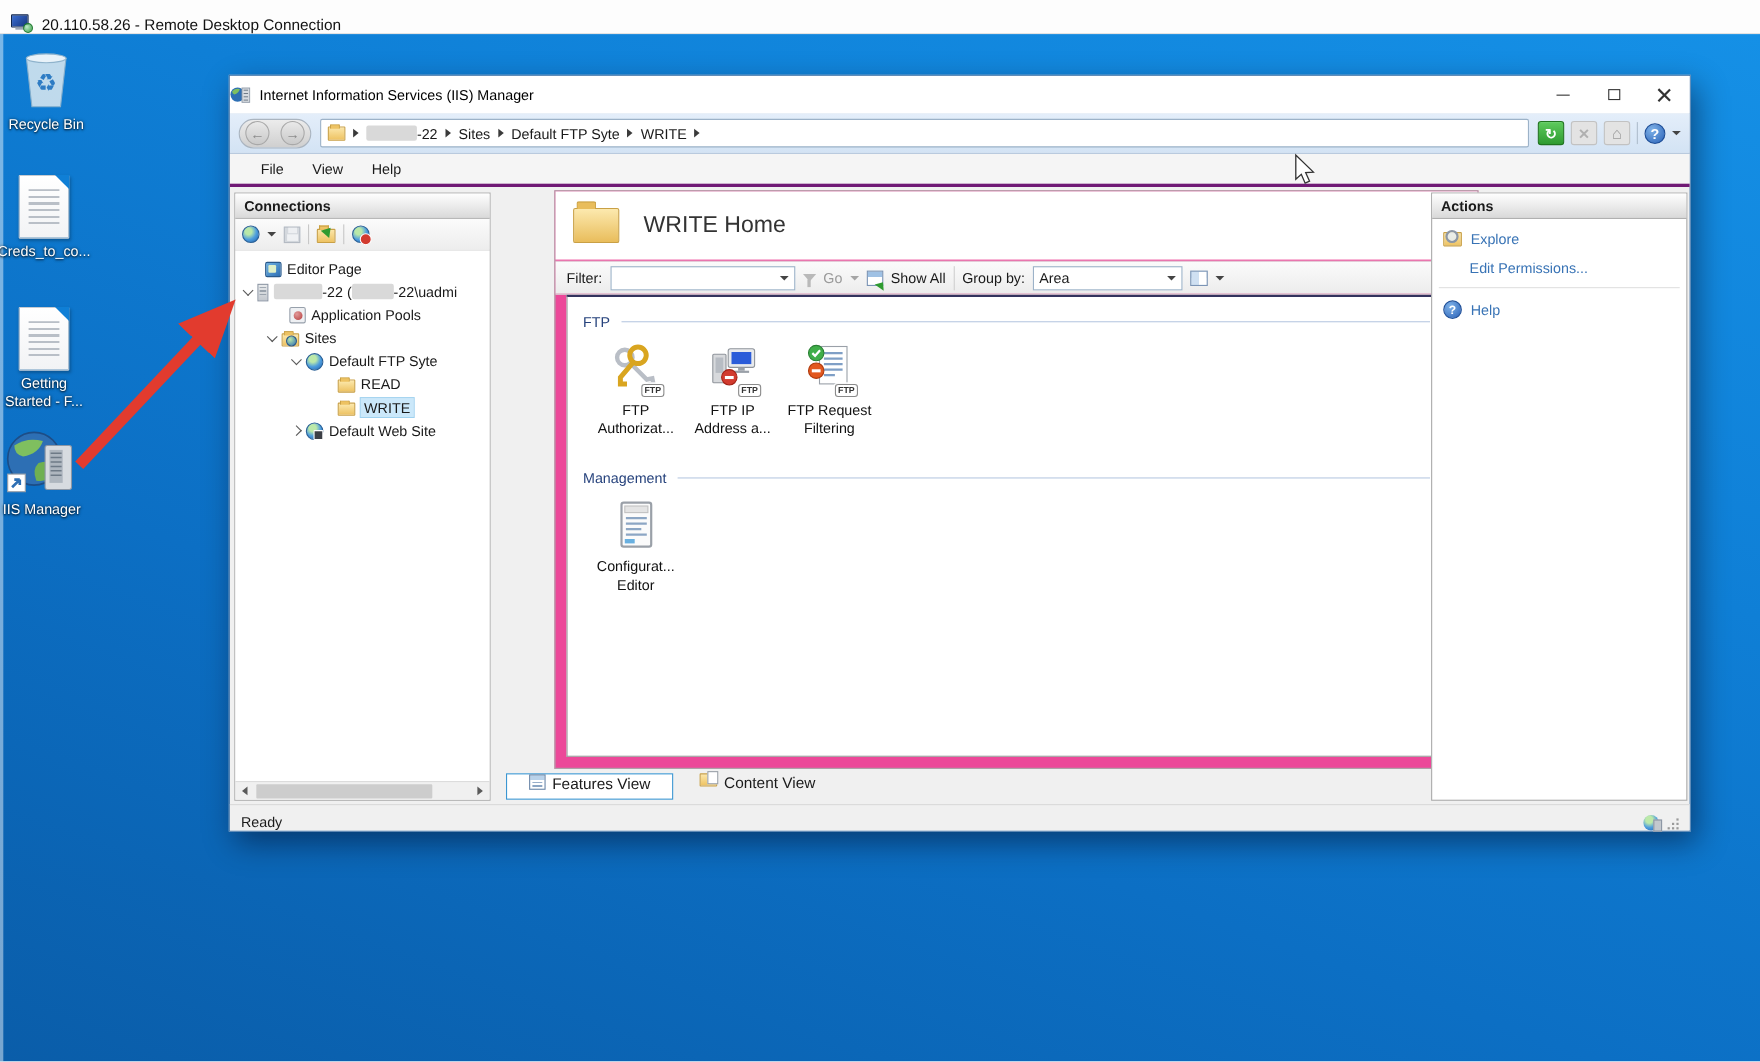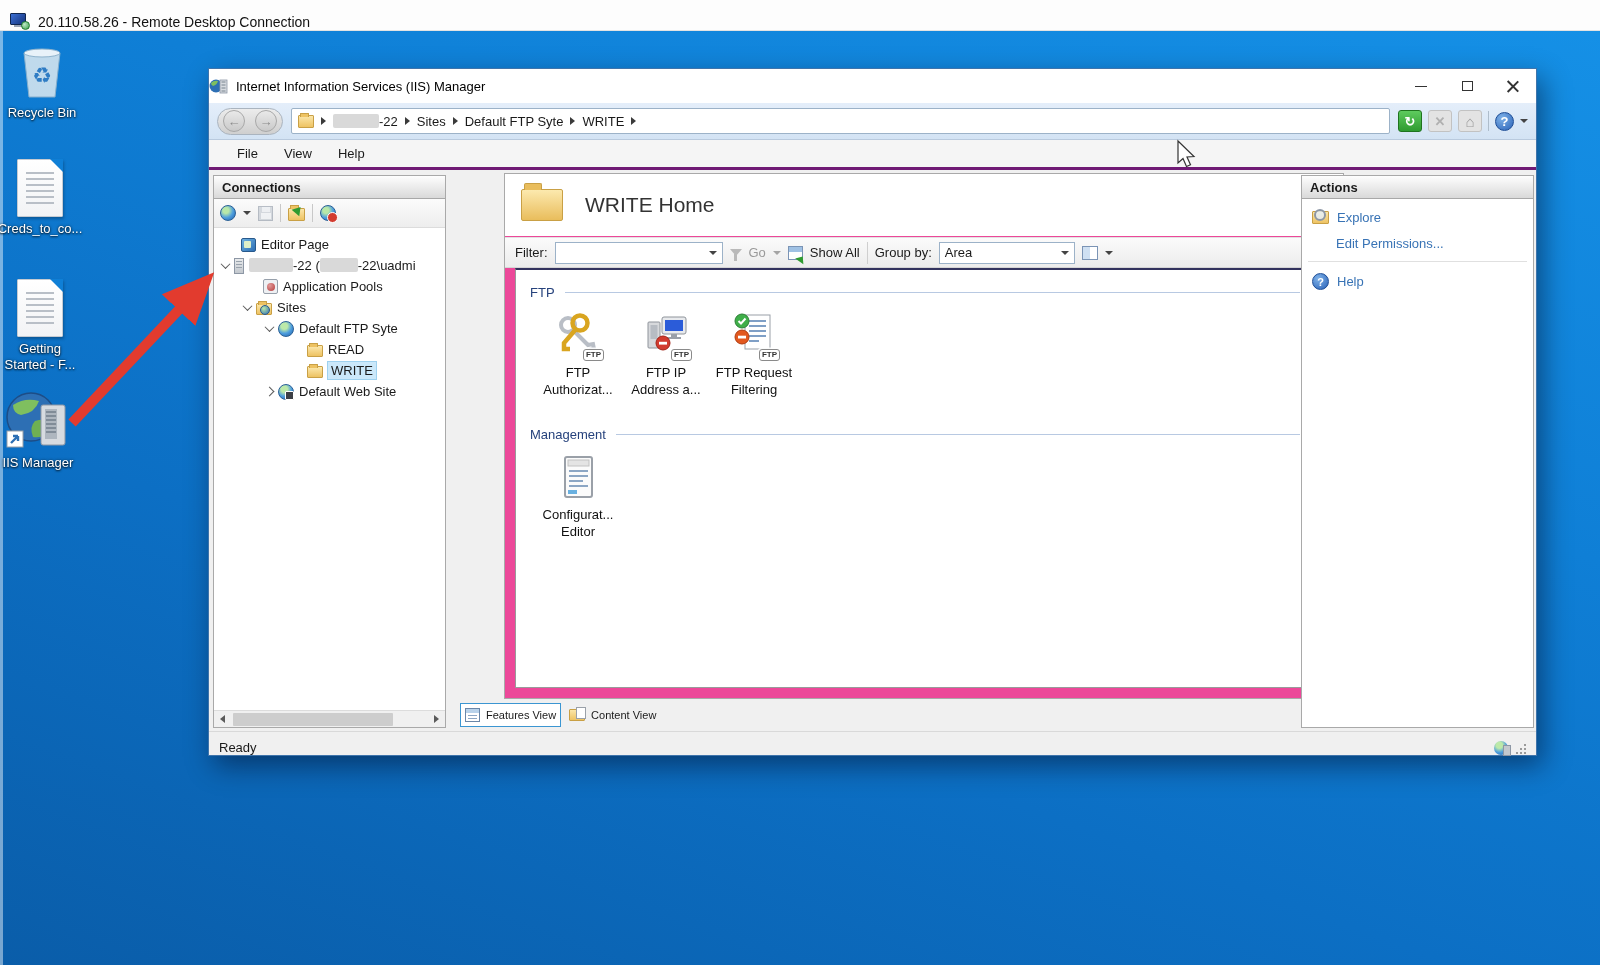--- a/index.html
+++ b/index.html
@@ -142,21 +142,21 @@
   .chev-up { width:8px; height:8px; border:solid #1b3a8c; border-width:0 2px 2px 0; transform:rotate(-135deg) translate(-2px,-2px); flex:none; margin-right:2px;}
   .items-row { display:flex; align-items:flex-start; margin-top:10px; margin-left:4px; }
   .fitem { width:88px; display:flex; flex-direction:column; align-items:center; gap:4px; }
   .fitem .ficon { width:50px; height:48px; position:relative; }
   .fitem .flabel { text-align:center; font-size:13px; line-height:17px; color:#111; }
   .ftp-badge { position:absolute; right:-1px; bottom:-1px; background:#fff; border:1px solid #8a8a8a; border-radius:3px;
                font-size:8px; font-weight:bold; color:#333; padding:0px 2px; line-height:10px; box-shadow:0 0 0 1.5px rgba(255,255,255,.9);}
 
   
   .tabs { position:absolute; left:247px; top:632px; width:840px; height:27px; display:flex; align-items:center; gap:4px; padding-left:4px; }
-  .tab { display:flex; align-items:center; gap:6px; height:24px; padding:0 4px; font-size:11px; }
+  .tab { display:flex; align-items:flex-start; gap:6px; height:24px; padding:0 20px; font-size:14px; }
   .tab.sel { background:#fff; border:1px solid #3b96d2; }
   .fv-ic { width:15px; height:14px; border:1px solid #6a86a8; background:linear-gradient(180deg,#b9d2ea 0 4px,#fff 4px); position:relative;}
   .fv-ic::after { content:""; position:absolute; left:2px; top:6px; width:9px; height:6px;
       background:repeating-linear-gradient(180deg,#8ca6c4 0 1px, transparent 1px 3px); }
   .cv-ic { width:16px; height:12px; position:relative; background:linear-gradient(180deg,#fbe6a9,#eec363); border:1px solid #c9a045; border-radius:1px;}
   .cv-ic::after { content:""; position:absolute; right:-2px; top:-3px; width:8px; height:10px; background:#fff; border:1px solid #9aa0a8; }
 
   
   .act-panel { position:absolute; left:1092px; top:106px; width:233px; height:553px; background:#fff; border:1px solid #a9a9a9; }
   .act-item { display:flex; align-items:center; gap:8px; padding-left:10px; margin-top:11px; color:#3873b5; font-size:13px; }

